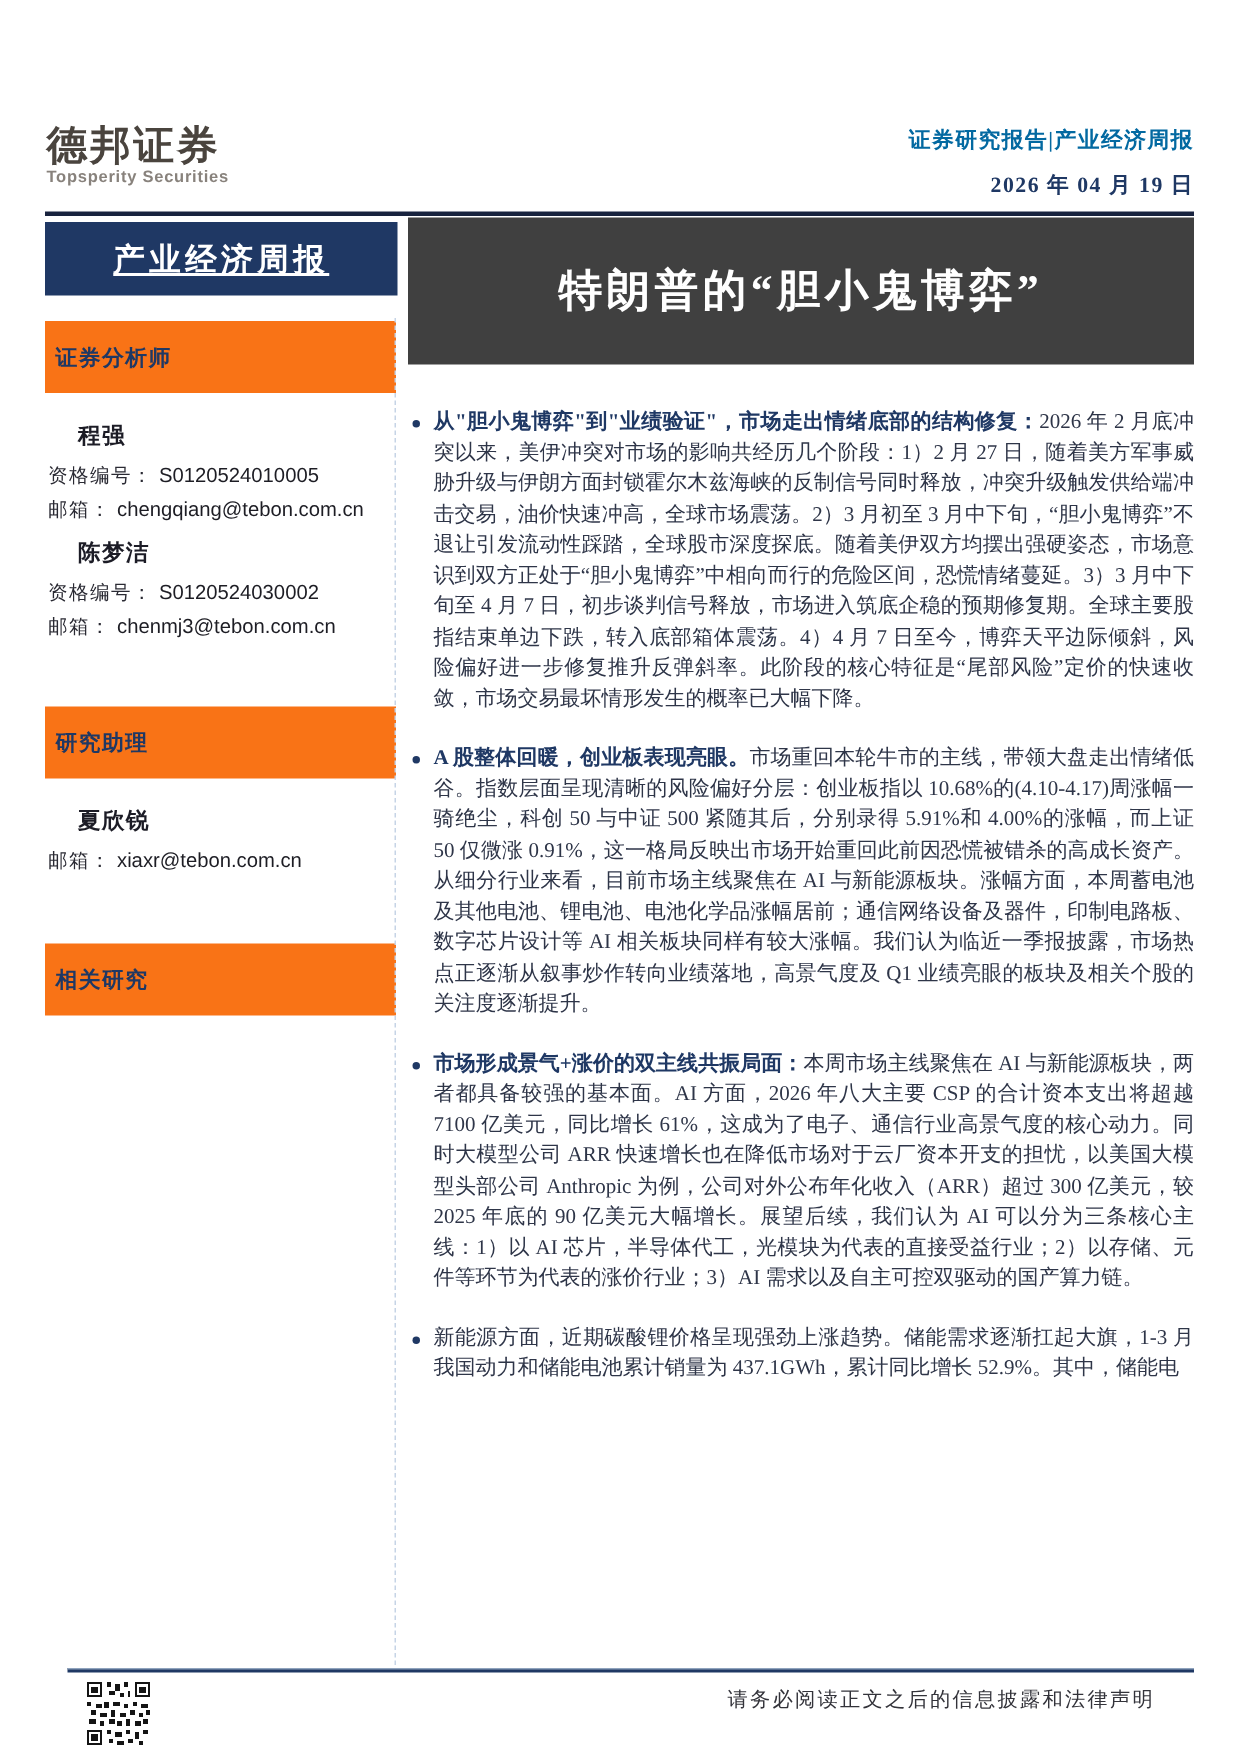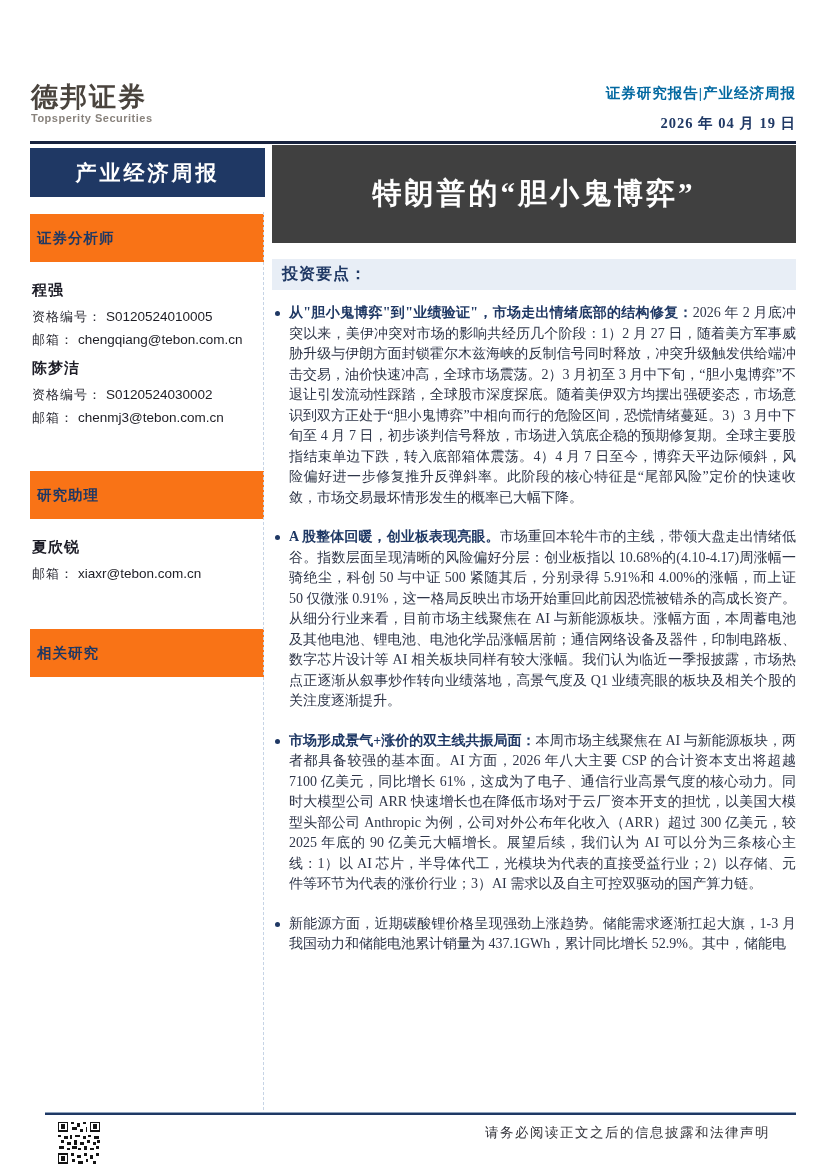--- a/index.html
+++ b/index.html
@@ -18,37 +18,37 @@
   .report-type { font-size:14.5px; font-weight:bold; color:#0369a1; letter-spacing:1px; }
   .report-date { margin-top:11px; font-size:14.5px; font-weight:bold; color:#1f3864; letter-spacing:1px; }
 
   .top-rule { position:absolute; left:30px; top:141px; width:766px; height:3px; background:#18233e; }
 
   
   .series-box {
     position:absolute; left:30px; top:148px; width:235px; height:49px;
     background:#1f3864; color:#fff; display:flex; align-items:center; justify-content:center;
   }
-  .series-box span { font-size:21px; font-weight:bold; letter-spacing:3px; }
+  .series-box span { font-size:21px; font-weight:bold; letter-spacing:3px;text-decoration:underline; }
   .title-box {
     position:absolute; left:272px; top:145px; width:524px; height:98px;
     background:#404040; color:#fff; display:flex; align-items:center; justify-content:center;
   }
   .title-box h1 { font-size:29px; font-weight:bold; letter-spacing:3px; }
 
   
   .sidebar { position:absolute; left:30px; top:214px; width:234px; }
   .band {
     height:48px; background:#f97316; color:#1f3864; font-weight:bold; font-size:14.5px;
     display:flex; align-items:center; padding-left:7px; letter-spacing:1px;
   }
   .band.assistant { margin-top:42px; }
   .band.related { margin-top:44px; }
   .person { margin:19px 0 0 2px; }
-  .p-name { font-size:15px; font-weight:bold; color:#1c1c26; letter-spacing:1px; margin-bottom:5px; }
+  .p-name { font-size:15px; font-weight:bold; color:#1c1c26; letter-spacing:1px; margin-bottom:5px;margin-left:20px; }
   .p-row { font-size:13px; color:#2a2a33; line-height:23px; display:flex; }
   .p-label { letter-spacing:1px; }
   .p-val { font-family:"Liberation Sans","DejaVu Sans",sans-serif; font-size:13.5px; color:#1d1d24; margin-left:4px; }
   .col-sep { position:absolute; left:263px; top:212px; height:898px; border-right:1px dashed #c6d4e6; }
 
   
   .content { position:absolute; left:272px; top:259px; width:524px; }
   .section-band {
     height:31px; background:#e8eef6; display:flex; align-items:center; padding-left:10px;
   }
@@ -122,23 +122,20 @@
         <span class="p-val">xiaxr@tebon.com.cn</span>
       </div>
     </div>
 
     <div class="band related">相关研究</div>
   </aside>
 
   <div class="col-sep"></div>
 
   <main class="content">
-    <div class="section-band">
-      <span>投资要点：</span>
-    </div>
     <ul class="bullets">
       <li>
         <span class="dot"></span>
         <p><b>从"胆小鬼博弈"到"业绩验证"，市场走出情绪底部的结构修复：</b><span>2026 年 2 月底冲突以来，美伊冲突对市场的影响共经历几个阶段：1）2 月 27 日，随着美方军事威胁升级与伊朗方面封锁霍尔木兹海峡的反制信号同时释放，冲突升级触发供给端冲击交易，油价快速冲高，全球市场震荡。2）3 月初至 3 月中下旬，“胆小鬼博弈”不退让引发流动性踩踏，全球股市深度探底。随着美伊双方均摆出强硬姿态，市场意识到双方正处于“胆小鬼博弈”中相向而行的危险区间，恐慌情绪蔓延。3）3 月中下旬至 4 月 7 日，初步谈判信号释放，市场进入筑底企稳的预期修复期。全球主要股指结束单边下跌，转入底部箱体震荡。4）4 月 7 日至今，博弈天平边际倾斜，风险偏好进一步修复推升反弹斜率。此阶段的核心特征是“尾部风险”定价的快速收敛，市场交易最坏情形发生的概率已大幅下降。</span></p>
       </li>
       <li>
         <span class="dot"></span>
         <p><b>A 股整体回暖，创业板表现亮眼。</b><span>市场重回本轮牛市的主线，带领大盘走出情绪低谷。指数层面呈现清晰的风险偏好分层：创业板指以 10.68%的(4.10-4.17)周涨幅一骑绝尘，科创 50 与中证 500 紧随其后，分别录得 5.91%和 4.00%的涨幅，而上证 50 仅微涨 0.91%，这一格局反映出市场开始重回此前因恐慌被错杀的高成长资产。从细分行业来看，目前市场主线聚焦在 AI 与新能源板块。涨幅方面，本周蓄电池及其他电池、锂电池、电池化学品涨幅居前；通信网络设备及器件，印制电路板、数字芯片设计等 AI 相关板块同样有较大涨幅。我们认为临近一季报披露，市场热点正逐渐从叙事炒作转向业绩落地，高景气度及 Q1 业绩亮眼的板块及相关个股的关注度逐渐提升。</span></p>
       </li>
       <li>

